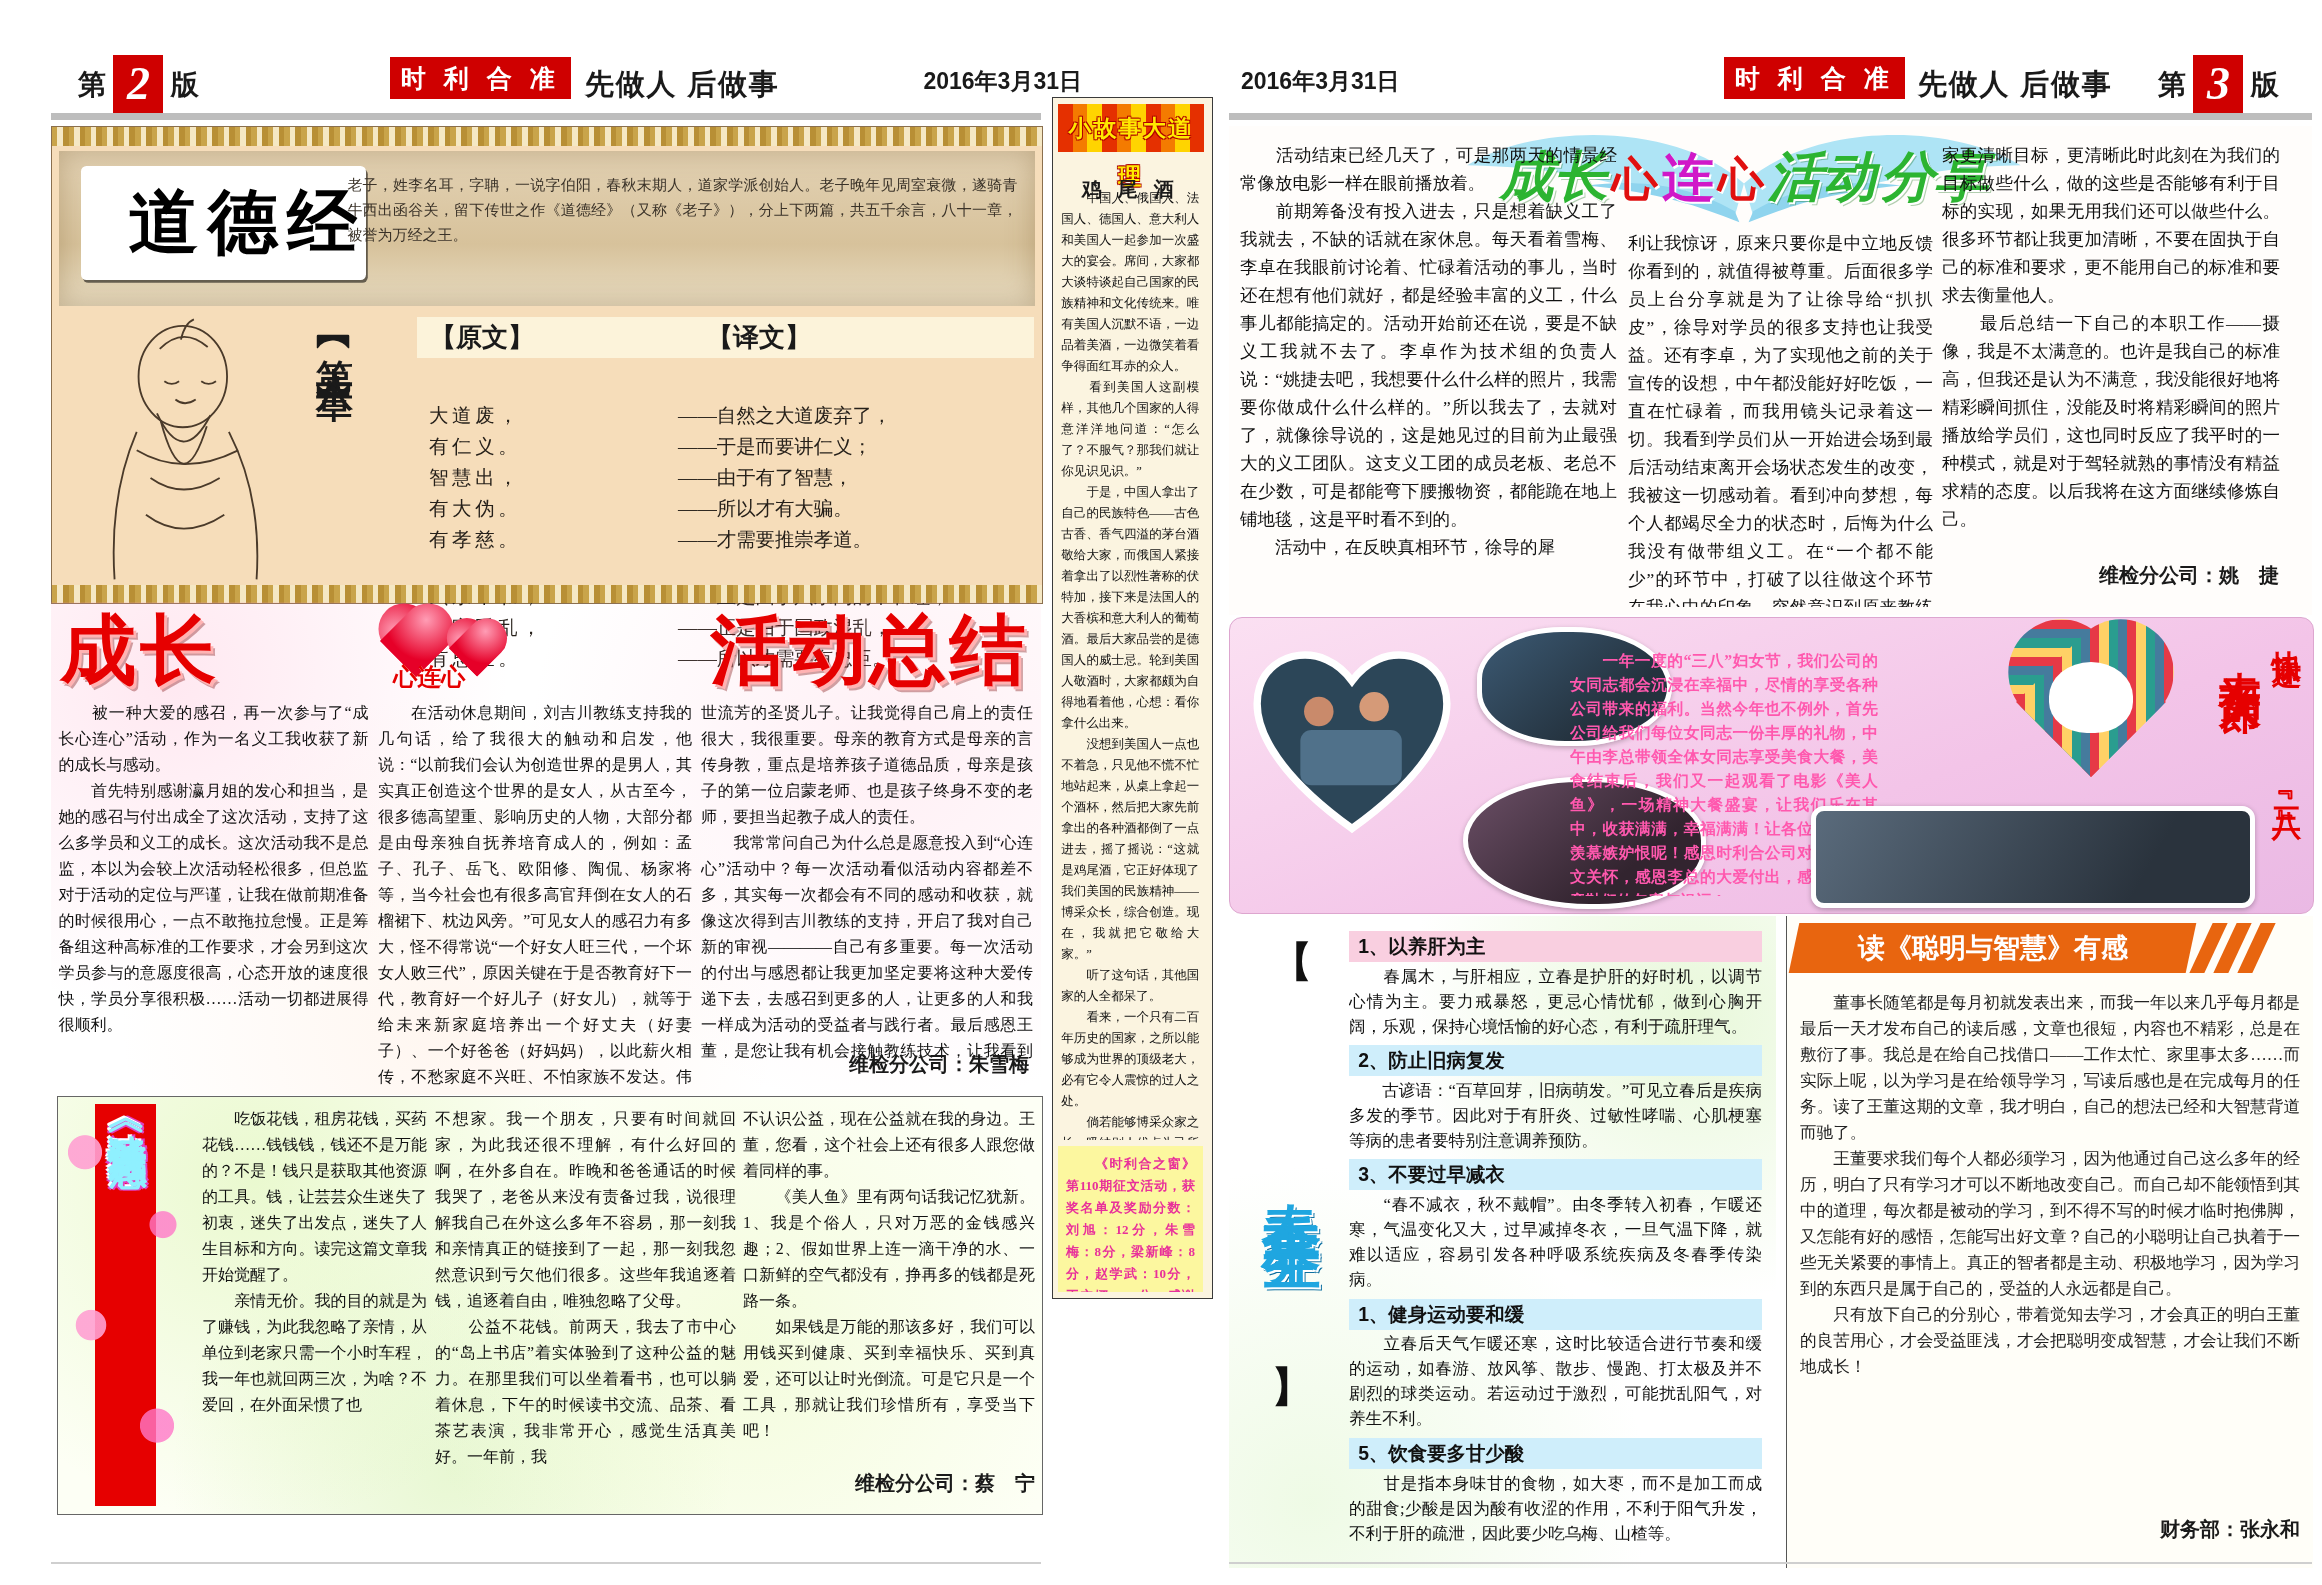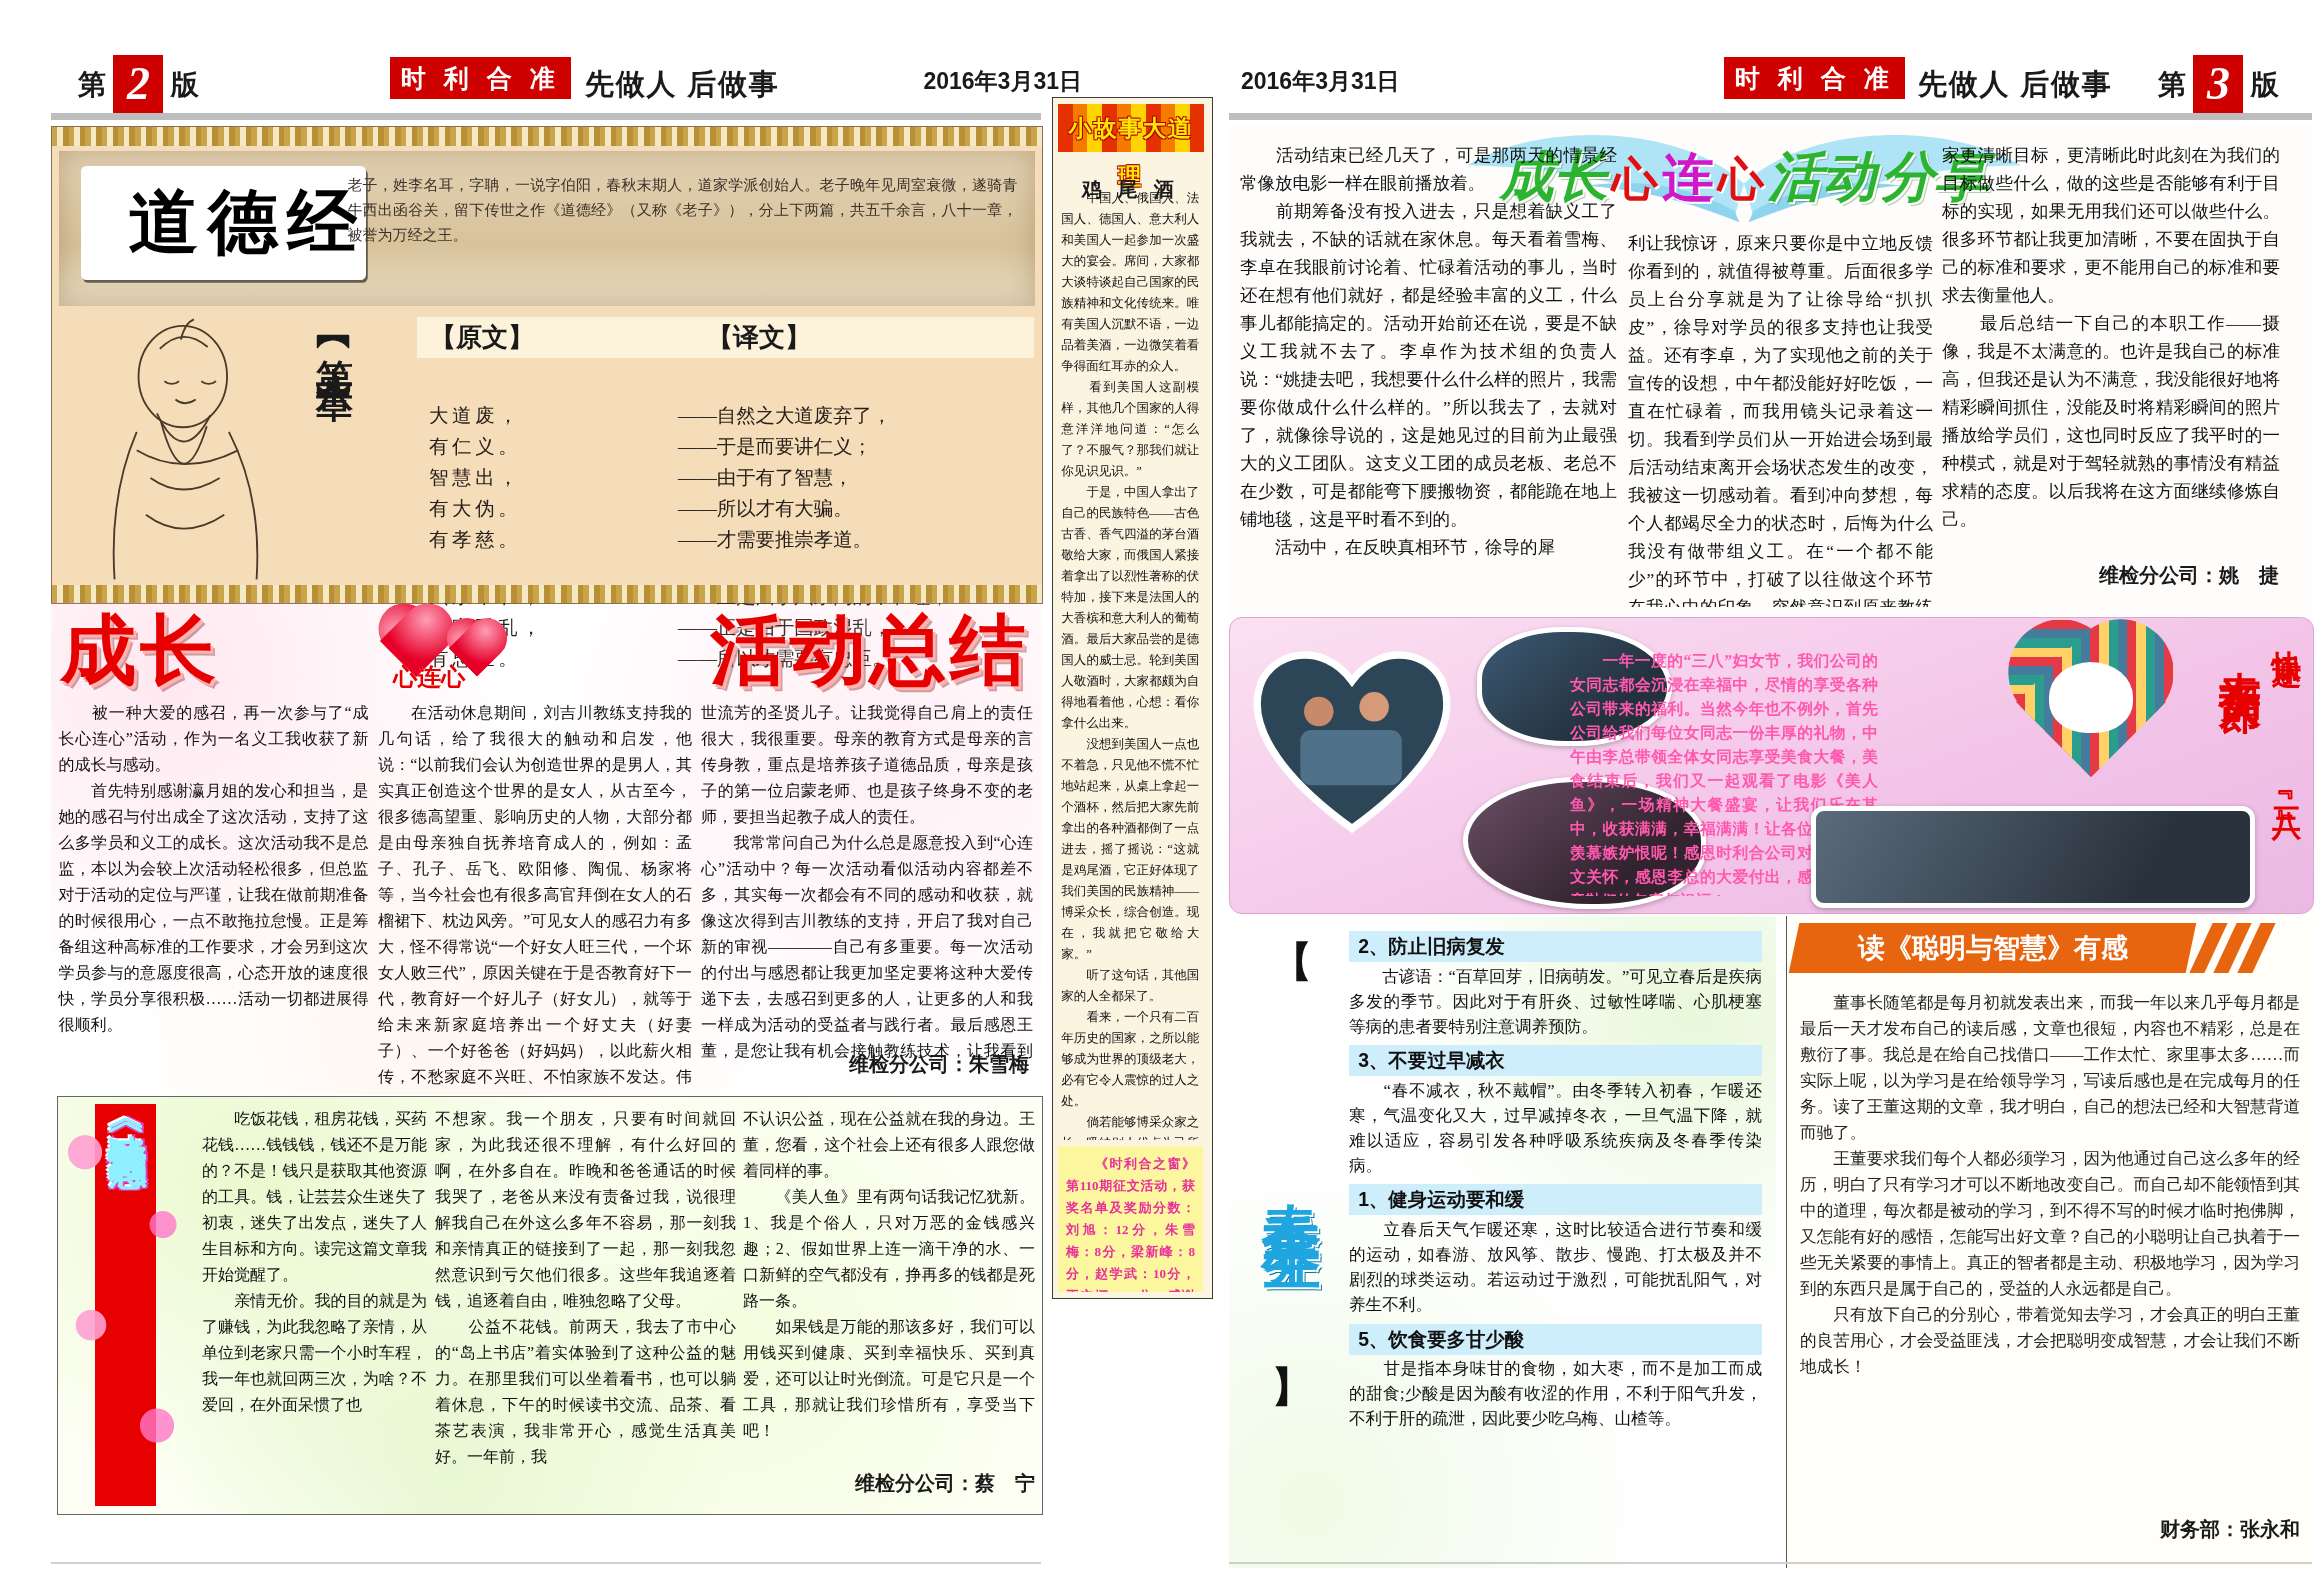--- a/index.html
+++ b/index.html
@@ -286,20 +286,24 @@
   </div>
 
   <div class="abs springbox" style="left:1229px;top:916px;width:547px;height:652px;">
     <div class="abs" style="left:14.8px;top:28px;width:96px;text-align:center;">
       <div class="spring-bracket">【</div>
       <div class="spring-title" style="height:388px;margin:0 auto;">春季养生</div>
       <div class="spring-bracket">】</div>
     </div>
     <div class="abs" style="left:120px;top:14.8px;width:413px;height:628px;overflow:hidden;">
       <div>
+        <div class="spring-item-h band-pink">1、以养肝为主</div>
+        <div class="spring-item-b">　　春属木，与肝相应，立春是护肝的好时机，以调节心情为主。要力戒暴怒，更忌心情忧郁，做到心胸开阔，乐观，保持心境恬愉的好心态，有利于疏肝理气。</div>
+      </div>
+      <div>
         <div class="spring-item-h band-blue">2、防止旧病复发</div>
         <div class="spring-item-b">　　古谚语：“百草回芽，旧病萌发。”可见立春后是疾病多发的季节。因此对于有肝炎、过敏性哮喘、心肌梗塞等病的患者要特别注意调养预防。</div>
       </div>
       <div>
         <div class="spring-item-h band-blue">3、不要过早减衣</div>
         <div class="spring-item-b">　　“春不减衣，秋不戴帽”。由冬季转入初春，乍暖还寒，气温变化又大，过早减掉冬衣，一旦气温下降，就难以适应，容易引发各种呼吸系统疾病及冬春季传染病。</div>
       </div>
       <div>
         <div class="spring-item-h band-blue">1、健身运动要和缓</div>
         <div class="spring-item-b">　　立春后天气乍暖还寒，这时比较适合进行节奏和缓的运动，如春游、放风筝、散步、慢跑、打太极及并不剧烈的球类运动。若运动过于激烈，可能扰乱阳气，对养生不利。</div>

